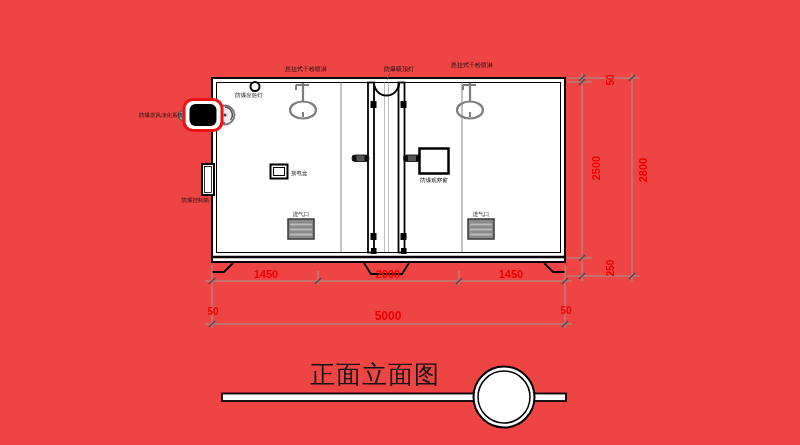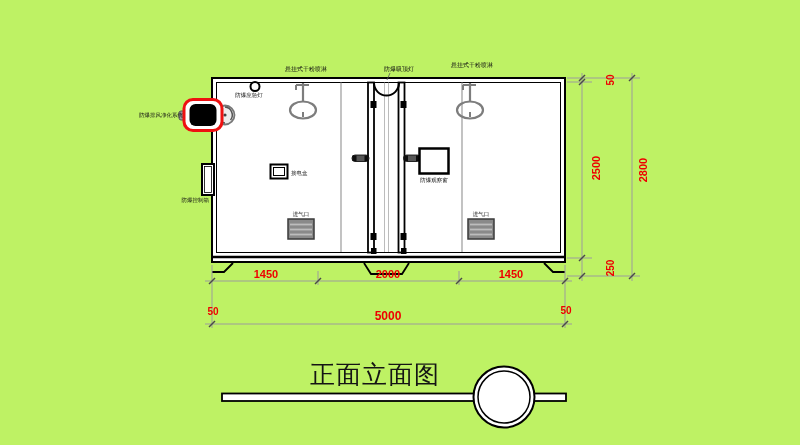--- a/index.html
+++ b/index.html
@@ -1,16 +1,16 @@
 <!DOCTYPE html>
 <html><head>
 <meta charset="utf-8">
 <style>
   html,body{margin:0;padding:0;background:#fff;}
-  .canvas{position:relative;width:800px;height:445px;background:#bef264;overflow:hidden;}
+  .canvas{position:relative;width:800px;height:445px;background:#ef4444;overflow:hidden;}
   svg{position:absolute;left:0;top:0;}
   .wall{stroke:#000;fill:#fff;}
   .thin{stroke:#000;fill:none;}
   .part{stroke:#9a9a9a;stroke-width:1.2;}
   .doorline{stroke:#ababab;stroke-width:0.8;}
   .gray{stroke:#7d7d7d;fill:none;}
   .dimline{stroke:#9c9c9c;stroke-width:1;fill:none;}
   .tick{stroke:#4a4a4a;stroke-width:1.5;}
   .dimtext{fill:#ee0000;font-family:"Liberation Sans",sans-serif;font-weight:bold;}
   .lbl{fill:#111;font-family:"Liberation Sans",sans-serif;}

